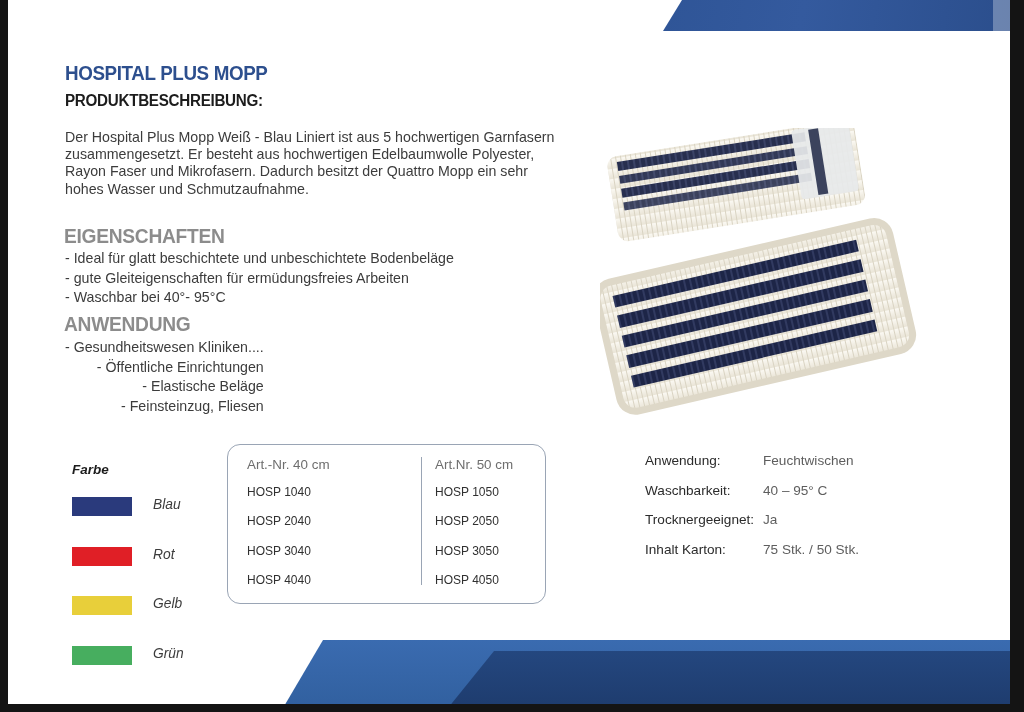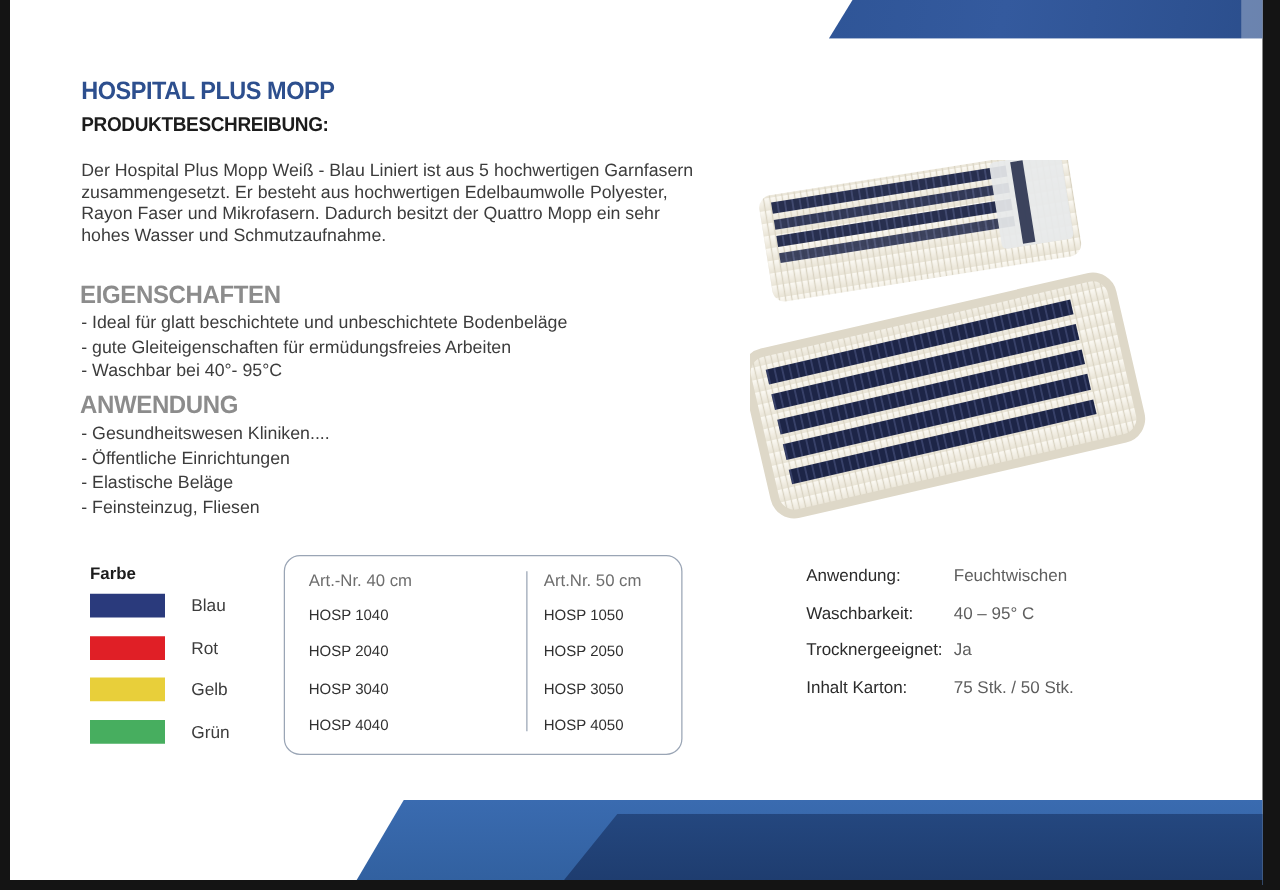--- a/index.html
+++ b/index.html
@@ -58,32 +58,32 @@
   }
   .sec-head{
     position:absolute; left:56px;
     font-size:20px; font-weight:bold; color:#8c8c8c; letter-spacing:-0.3px;
     transform:scaleX(0.96); transform-origin:left center;
   }
   #head-eig{ top:225px; }
   #head-anw{ top:313px; }
   .bullets{ position:absolute; left:57px; font-size:14.2px; line-height:19.6px; color:#3c3c3c; }
   #list-eig{ top:249px; }
-  #list-anw{ top:338px; }
+  #list-anw{ top:338px;text-align:right; }
 
   
   #photo{
     position:absolute; left:592px; top:128px; width:336px; height:312px;
   }
   #photo svg{ width:100%; height:100%; display:block; }
 
   
-  #legend{ position:absolute; left:64px; top:451px; }
+  #legend{ position:absolute; left:64px; top:462px;font-style:italic; }
   #legend-title{ font-size:13.5px; font-weight:bold; color:#1c1c1c; }
-  .legend-row{ display:flex; align-items:center; height:29.5px; margin-top:4px; }
+  .legend-row{ display:flex; align-items:flex-start; height:29.5px; margin-top:20px; }
   .swatch{ width:60px; height:19px; }
   .legend-label{ margin-left:21px; font-size:13.8px; color:#3c3c3c; }
 
   
   #art-table{
     position:absolute; left:219px; top:444px; width:319px; height:160px;
     border:1px solid #9aa5b5; border-radius:13px;
   }
   #art-divider{
     position:absolute; left:193px; top:12px; width:1px; height:128px;

